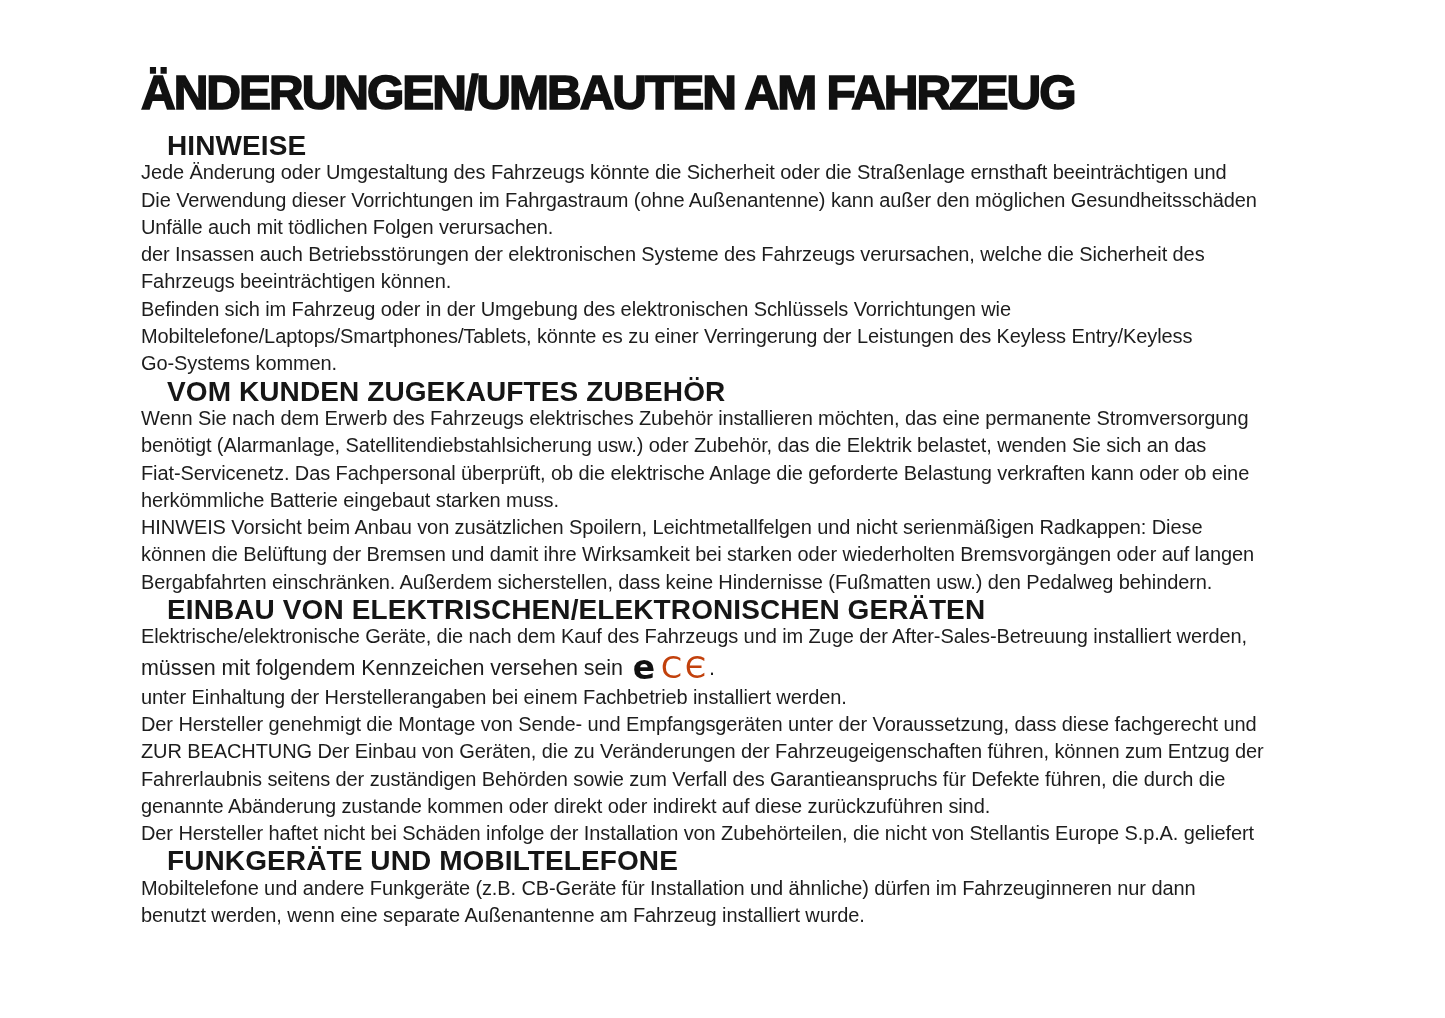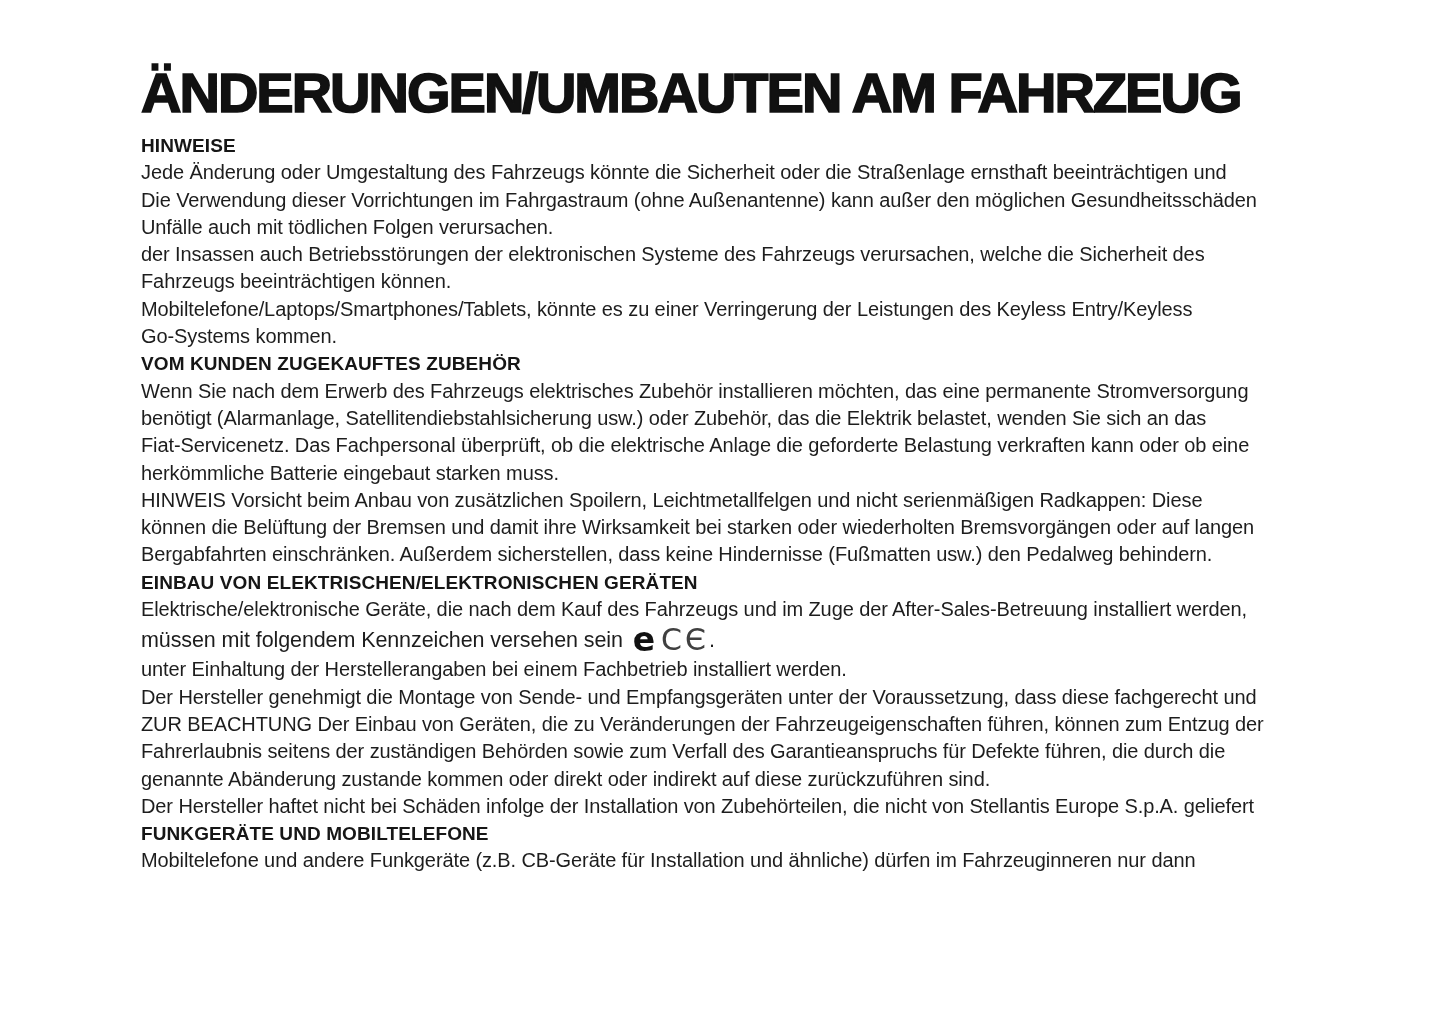--- a/index.html
+++ b/index.html
@@ -16,36 +16,37 @@
     font-family: "Liberation Sans", sans-serif;
     color: #1a1a1a;
   }
   .doc {
     position: absolute;
     left: 141px;
     top: 68px;
     right: 60px;
   }
   .doc-title {
-    font-size: 56px;
+    font-size: 48px;
     line-height: 50px;
     font-weight: 700;
     letter-spacing: -2px;
     -webkit-text-stroke: 1.6px #111111;
     color: #111111;
     white-space: nowrap;
     margin-bottom: 14px;
   }
   .heading {
-    font-size: 19px;
+    font-size: 28px;
     line-height: 27.3px;
     font-weight: 700;
     color: #161616;
     white-space: nowrap;
     letter-spacing: 0.1px;
+    margin-left: 26px;
   }
   .line {
     font-size: 20px;
     line-height: 27.3px;
     font-weight: 400;
     color: #1d1d1d;
     white-space: nowrap;
     letter-spacing: -0.1px;
   }
   .marks-line {
@@ -67,36 +68,37 @@
     color: #111111;
   }
   .mark-ce {
     display: inline-block;
     font-family: "DejaVu Sans", sans-serif;
     font-size: 30px;
     font-weight: 400;
     letter-spacing: 3px;
     vertical-align: -3px;
     line-height: 30px;
-    color: #404040;
+    color: #c2410c;
   }
 </style>
 </head>
 <body>
 
 <div class="page">
   <div class="doc">
     <div class="doc-title">ÄNDERUNGEN/UMBAUTEN AM FAHRZEUG</div>
     <div>
         <div class="heading">HINWEISE</div>
         <div class="line">Jede Änderung oder Umgestaltung des Fahrzeugs könnte die Sicherheit oder die Straßenlage ernsthaft beeinträchtigen und</div>
         <div class="line">Die Verwendung dieser Vorrichtungen im Fahrgastraum (ohne Außenantenne) kann außer den möglichen Gesundheitsschäden</div>
         <div class="line">Unfälle auch mit tödlichen Folgen verursachen.</div>
         <div class="line">der Insassen auch Betriebsstörungen der elektronischen Systeme des Fahrzeugs verursachen, welche die Sicherheit des</div>
         <div class="line">Fahrzeugs beeinträchtigen können.</div>
+        <div class="line">Befinden sich im Fahrzeug oder in der Umgebung des elektronischen Schlüssels Vorrichtungen wie</div>
         <div class="line">Mobiltelefone/Laptops/Smartphones/Tablets, könnte es zu einer Verringerung der Leistungen des Keyless Entry/Keyless</div>
         <div class="line">Go-Systems kommen.</div>
         <div class="heading">VOM KUNDEN ZUGEKAUFTES ZUBEHÖR</div>
         <div class="line">Wenn Sie nach dem Erwerb des Fahrzeugs elektrisches Zubehör installieren möchten, das eine permanente Stromversorgung</div>
         <div class="line">benötigt (Alarmanlage, Satellitendiebstahlsicherung usw.) oder Zubehör, das die Elektrik belastet, wenden Sie sich an das</div>
         <div class="line">Fiat-Servicenetz. Das Fachpersonal überprüft, ob die elektrische Anlage die geforderte Belastung verkraften kann oder ob eine</div>
         <div class="line">herkömmliche Batterie eingebaut starken muss.</div>
         <div class="line">HINWEIS Vorsicht beim Anbau von zusätzlichen Spoilern, Leichtmetallfelgen und nicht serienmäßigen Radkappen: Diese</div>
         <div class="line">können die Belüftung der Bremsen und damit ihre Wirksamkeit bei starken oder wiederholten Bremsvorgängen oder auf langen</div>
         <div class="line">Bergabfahrten einschränken. Außerdem sicherstellen, dass keine Hindernisse (Fußmatten usw.) den Pedalweg behindern.</div>
@@ -104,15 +106,16 @@
         <div class="line">Elektrische/elektronische Geräte, die nach dem Kauf des Fahrzeugs und im Zuge der After-Sales-Betreuung installiert werden,</div>
         <div class="marks-line"><span>müssen mit folgendem Kennzeichen versehen sein </span><span class="mark-e">e</span><span class="mark-ce">CЄ</span><span>.</span></div>
         <div class="line">unter Einhaltung der Herstellerangaben bei einem Fachbetrieb installiert werden.</div>
         <div class="line">Der Hersteller genehmigt die Montage von Sende- und Empfangsgeräten unter der Voraussetzung, dass diese fachgerecht und</div>
         <div class="line">ZUR BEACHTUNG Der Einbau von Geräten, die zu Veränderungen der Fahrzeugeigenschaften führen, können zum Entzug der</div>
         <div class="line">Fahrerlaubnis seitens der zuständigen Behörden sowie zum Verfall des Garantieanspruchs für Defekte führen, die durch die</div>
         <div class="line">genannte Abänderung zustande kommen oder direkt oder indirekt auf diese zurückzuführen sind.</div>
         <div class="line">Der Hersteller haftet nicht bei Schäden infolge der Installation von Zubehörteilen, die nicht von Stellantis Europe S.p.A. geliefert</div>
         <div class="heading">FUNKGERÄTE UND MOBILTELEFONE</div>
         <div class="line">Mobiltelefone und andere Funkgeräte (z.B. CB-Geräte für Installation und ähnliche) dürfen im Fahrzeuginneren nur dann</div>
+        <div class="line">benutzt werden, wenn eine separate Außenantenne am Fahrzeug installiert wurde.</div>
       </div>
   </div>
 </div>
 
 </body></html>

